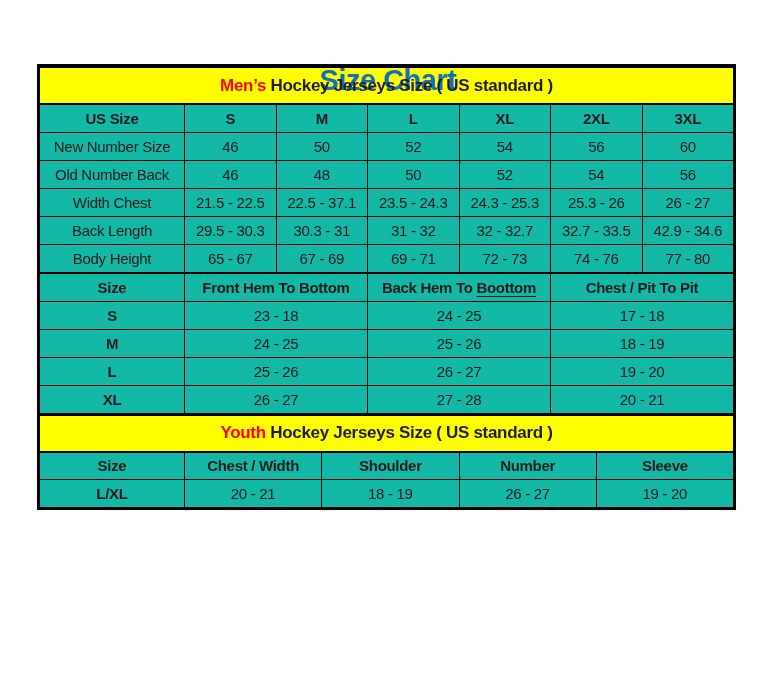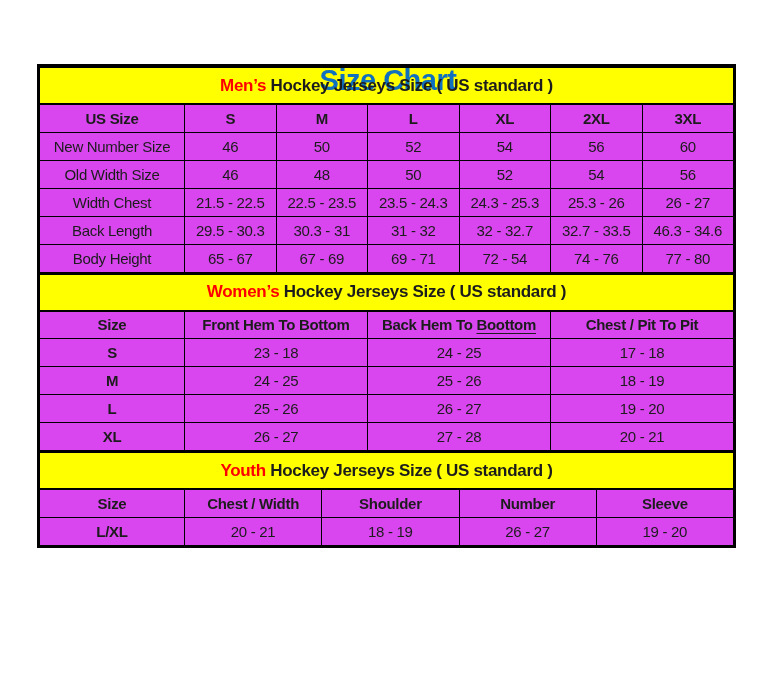--- a/index.html
+++ b/index.html
@@ -20,21 +20,21 @@
     text-align: center;
     color: var(--title-blue, #0f70c0);
     font-size: 29px;
     font-weight: bold;
     letter-spacing: -0.5px;
   }
   .chart-wrap {
     width: 699px;
     margin: 0 0 0 37px;
     border: 2px solid #000;
-    background: #d946ef;
+    background: #14b8a6;
   }
   table {
     border-collapse: collapse;
     width: 100%;
     table-layout: fixed;
   }
   td, th {
     border: 1px solid #000;
     text-align: center;
     vertical-align: middle;
@@ -97,68 +97,65 @@
           <tr>
             <td class="rowlabel">New Number Size</td>
             <td>46</td>
             <td>50</td>
             <td>52</td>
             <td>54</td>
             <td>56</td>
             <td>60</td>
           </tr>
           <tr>
-            <td class="rowlabel">Old Width Size</td>
+            <td class="rowlabel">Old Number Back</td>
             <td>46</td>
             <td>48</td>
             <td>50</td>
             <td>52</td>
             <td>54</td>
             <td>56</td>
           </tr>
           <tr>
             <td class="rowlabel">Width Chest</td>
             <td>21.5 - 22.5</td>
-            <td>22.5 - 23.5</td>
+            <td>22.5 - 37.1</td>
             <td>23.5 - 24.3</td>
             <td>24.3 - 25.3</td>
             <td>25.3 - 26</td>
             <td>26 - 27</td>
           </tr>
           <tr>
             <td class="rowlabel">Back Length</td>
             <td>29.5 - 30.3</td>
             <td>30.3 - 31</td>
             <td>31 - 32</td>
             <td>32 - 32.7</td>
             <td>32.7 - 33.5</td>
-            <td>46.3 - 34.6</td>
+            <td>42.9 - 34.6</td>
           </tr>
           <tr>
             <td class="rowlabel">Body Height</td>
             <td>65 - 67</td>
             <td>67 - 69</td>
             <td>69 - 71</td>
-            <td>72 - 54</td>
+            <td>72 - 73</td>
             <td>74 - 76</td>
             <td>77 - 80</td>
           </tr>
         </tbody>
       </table>
       <table class="t-womens">
         <colgroup>
           <col style="width: 145px;">
           <col>
           <col>
           <col>
         </colgroup>
         <tbody>
-          <tr>
-            <td colspan="4" class="band"><span class="hl">Women’s</span> Hockey Jerseys Size ( US standard )</td>
-          </tr>
           <tr>
             <th>Size</th>
             <th>Front Hem To Bottom</th>
             <th>Back Hem To <span class="squiggle">Boottom</span></th>
             <th>Chest / Pit To Pit</th>
           </tr>
           <tr>
             <td class="rowlabel">S</td>
             <td>23 - 18</td>
             <td>24 - 25</td>

